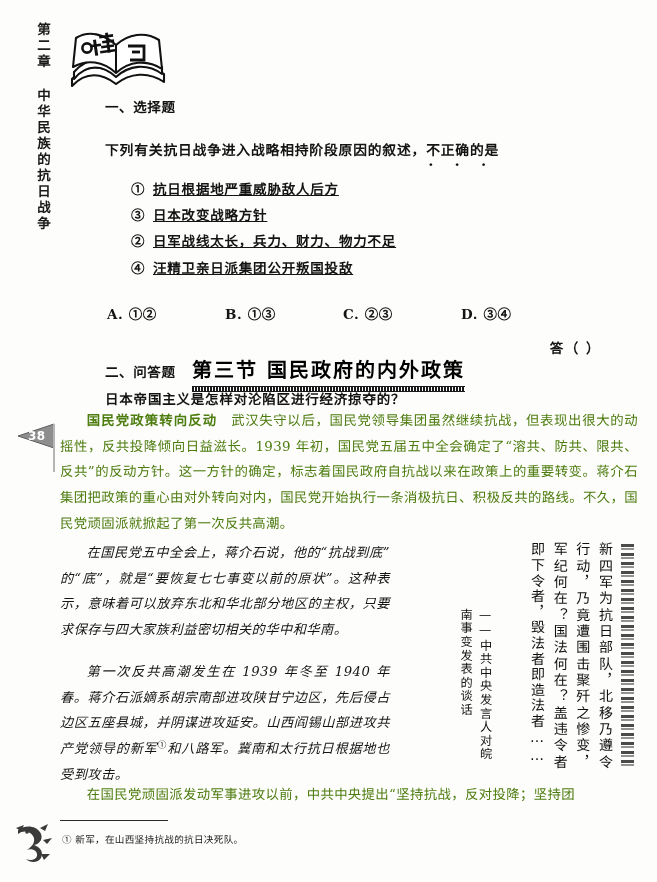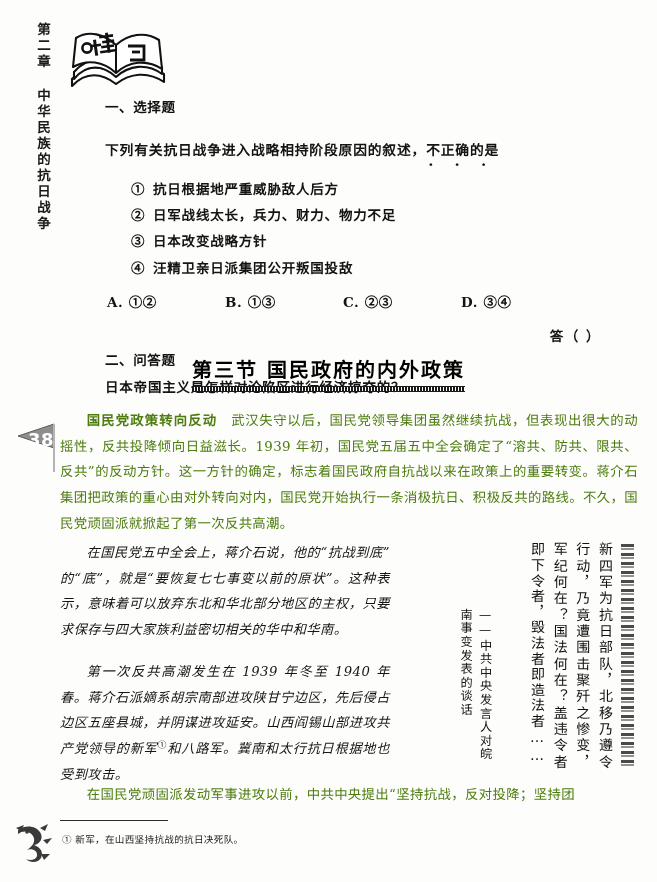--- a/index.html
+++ b/index.html
@@ -43,21 +43,21 @@
     position: absolute;
     left: 14px;
     top: 420px;
     width: 52px;
     height: 54px;
   }
   .page-flag .flag-num {
     position: absolute;
     left: 14px;
     top: 9px;
-    font-size: 18px;
+    font-size: 12px;
     font-weight: bold;
     color: #ffffff;
     letter-spacing: 0.5px;
   }
 
   
   .book-icon {
     position: absolute;
     left: 62px;
     top: 24px;
@@ -95,38 +95,38 @@
   .emph-dots::after {
     content: "· · ·";
     position: absolute;
     left: 2px;
     bottom: -12px;
     font-size: 15px;
     letter-spacing: 8px;
     color: #111;
     line-height: 1;
   }
-  .ex-options { margin-top: 0; }
+  .ex-options { margin-top: 0; text-decoration: underline; }
   .ex-option {
     font-family: "DejaVu Serif", serif;
     font-size: 13.5px;
     font-weight: bold;
     letter-spacing: 0.8px;
     line-height: 1.95;
     padding-left: 26px;
   }
   .ex-option .circ { display: inline-block; width: 22px; }
 
   .ex-choices {
     display: flex;
     font-family: "DejaVu Serif", serif;
     font-size: 13.5px;
     font-weight: bold;
     letter-spacing: 0.6px;
-    margin-top: 10px;
+    margin-top: 22px;
     padding-left: 2px;
   }
   .ex-choices > div { width: 118px; }
 
   .answer-line {
     text-align: right;
     padding-right: 24px;
     margin-top: 14px;
     font-family: "DejaVu Serif", serif;
     font-size: 13.5px;
@@ -351,24 +351,24 @@
 
     <div class="ex-stem">
       <span>下列有关抗日战争进入战略相持阶段原因的叙述，</span><span class="emph-dots">不正确的是</span>
     </div>
 
     <div class="ex-options">
       <div class="ex-option">
         <span class="circ">①</span><span>抗日根据地严重威胁敌人后方</span>
       </div>
       <div class="ex-option">
+        <span class="circ">③</span><span>日本改变战略方针</span>
+      </div>
+      <div class="ex-option">
         <span class="circ">②</span><span>日军战线太长，兵力、财力、物力不足</span>
-      </div>
-      <div class="ex-option">
-        <span class="circ">③</span><span>日本改变战略方针</span>
       </div>
       <div class="ex-option">
         <span class="circ">④</span><span>汪精卫亲日派集团公开叛国投敌</span>
       </div>
     </div>
 
     <div class="ex-choices">
       <div>
         <span>A.</span>
         <span>①②</span>

